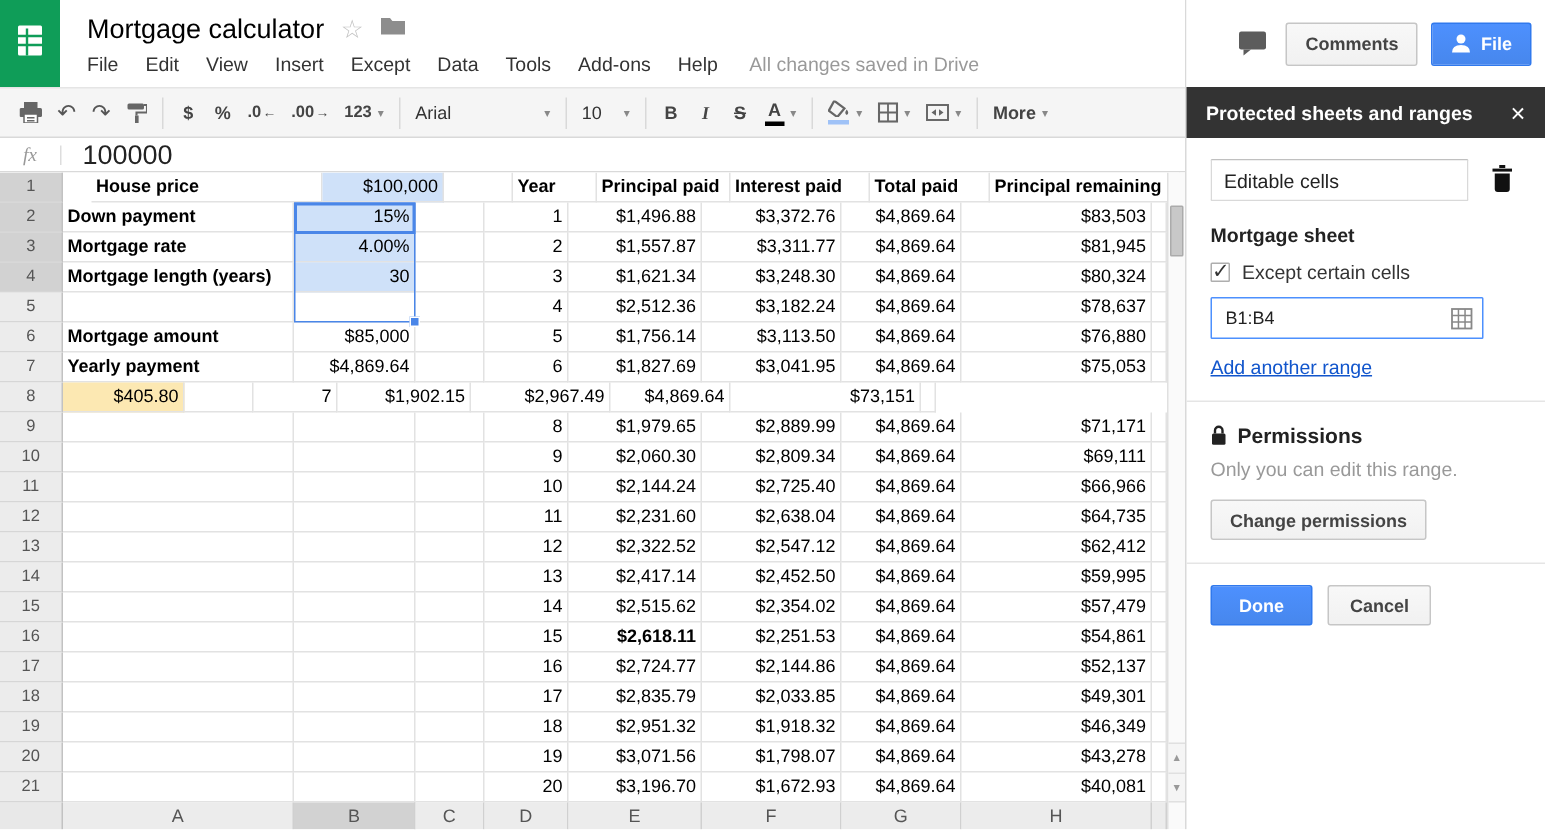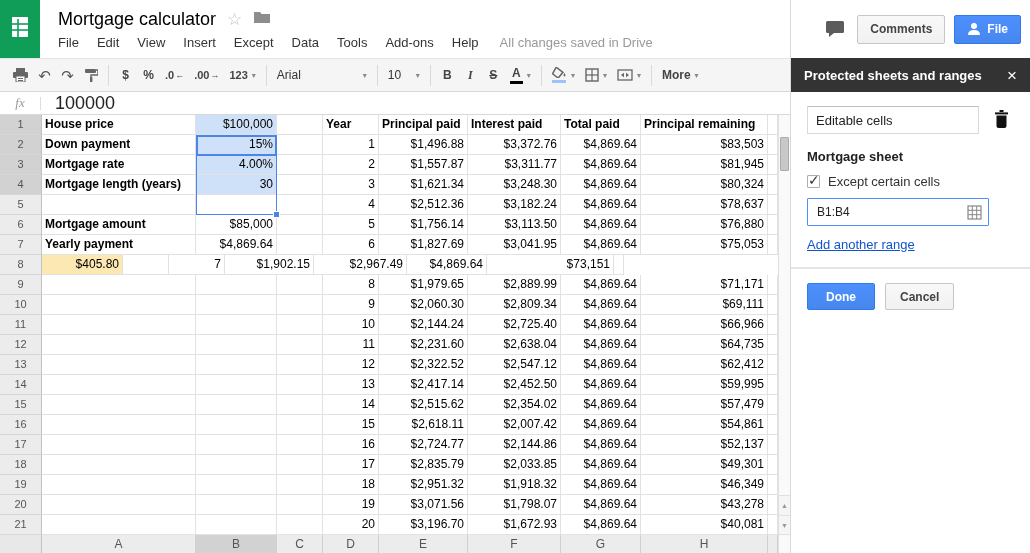--- a/index.html
+++ b/index.html
@@ -221,21 +221,21 @@
 
     <div class="fbar">
       <span class="fx">fx</span>
       <span class="fdiv"></span>
       <span class="fval">100000</span>
     </div>
 
     <div class="grid-wrap" id="grid">
       <div class="g-row">
           <div class="g-rowhdr hl" style="width: 42px;">1</div>
-          <div class="g-cell b" style="width: 154px;">House price</div>
+          <div class="g-cell b" style="width: 154px; margin-left: 19px;">House price</div>
           <div class="g-cell num sel" style="width: 81px;">$100,000</div>
           <div class="g-cell" style="width: 46px;"></div>
           <div class="g-cell b" style="width: 56px;">Year</div>
           <div class="g-cell b" style="width: 89px;">Principal paid</div>
           <div class="g-cell b" style="width: 93px;">Interest paid</div>
           <div class="g-cell b" style="width: 80px;">Total paid</div>
           <div class="g-cell b" style="width: 127px;">Principal remaining</div>
           <div class="g-cell" style="width: 10px;"></div>
         </div>
         <div class="g-row">
@@ -404,22 +404,22 @@
           <div class="g-cell num" style="width: 80px;">$4,869.64</div>
           <div class="g-cell num" style="width: 127px;">$57,479</div>
           <div class="g-cell" style="width: 10px;"></div>
         </div>
         <div class="g-row">
           <div class="g-rowhdr" style="width: 42px;">16</div>
           <div class="g-cell" style="width: 154px;"></div>
           <div class="g-cell num" style="width: 81px;"></div>
           <div class="g-cell" style="width: 46px;"></div>
           <div class="g-cell num" style="width: 56px;">15</div>
-          <div class="g-cell num" style="width: 89px;">$2,618.11</div>
-          <div class="g-cell num" style="width: 93px;">$2,007.42</div>
+          <div class="g-cell num" style="width: 89px; font-weight: bold;">$2,618.11</div>
+          <div class="g-cell num" style="width: 93px;">$2,251.53</div>
           <div class="g-cell num" style="width: 80px;">$4,869.64</div>
           <div class="g-cell num" style="width: 127px;">$54,861</div>
           <div class="g-cell" style="width: 10px;"></div>
         </div>
         <div class="g-row">
           <div class="g-rowhdr" style="width: 42px;">17</div>
           <div class="g-cell" style="width: 154px;"></div>
           <div class="g-cell num" style="width: 81px;"></div>
           <div class="g-cell" style="width: 46px;"></div>
           <div class="g-cell num" style="width: 56px;">16</div>
@@ -554,20 +554,31 @@
                 <line x1="5.3" y1="1" x2="5.3" y2="14" stroke="#888"></line>
                 <line x1="9.7" y1="1" x2="9.7" y2="14" stroke="#888"></line>
               </svg>
           </span>
         </div>
         <a class="add-link" href="#">Add another range</a>
       </div>
 
       <div class="pdiv"></div>
 
+      <div class="psec">
+        <div class="perm-title">
+          <svg width="11" height="14" viewBox="0 0 11 14">
+              <path d="M3 6 V4 a2.5 2.5 0 0 1 5 0 v2" fill="none" stroke="#222" stroke-width="1.6"></path>
+              <rect x="1" y="6" width="9" height="7.5" rx="1" fill="#222"></rect>
+            </svg>
+          <span>Permissions</span>
+        </div>
+        <div class="perm-desc">Only you can edit this range.</div>
+        <button class="btn btn-sm">Change permissions</button>
+      </div>
 
       <div class="pdiv"></div>
 
       <div class="psec foot-row">
         <button class="btn btn-blue btn-sm" style="padding:0 18px;">Done</button>
         <button class="btn btn-sm" style="padding:0 14px;">Cancel</button>
       </div>
     </div>
   </div>
 </div>

